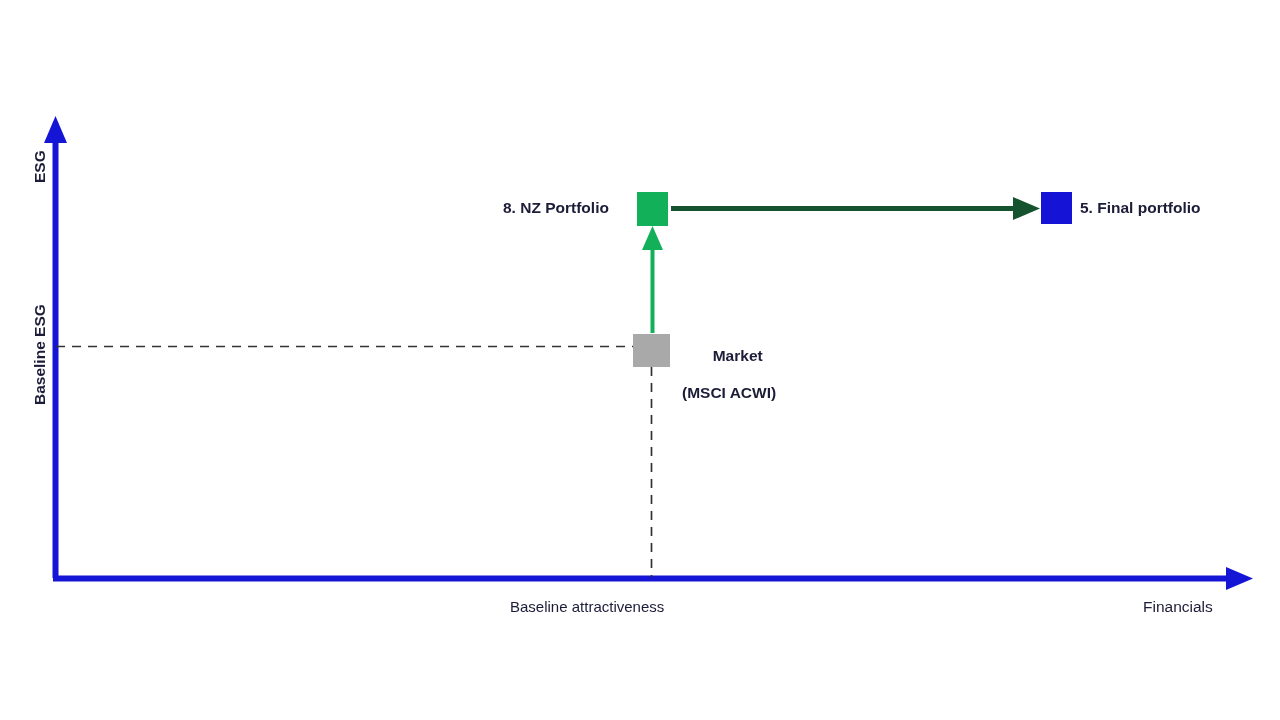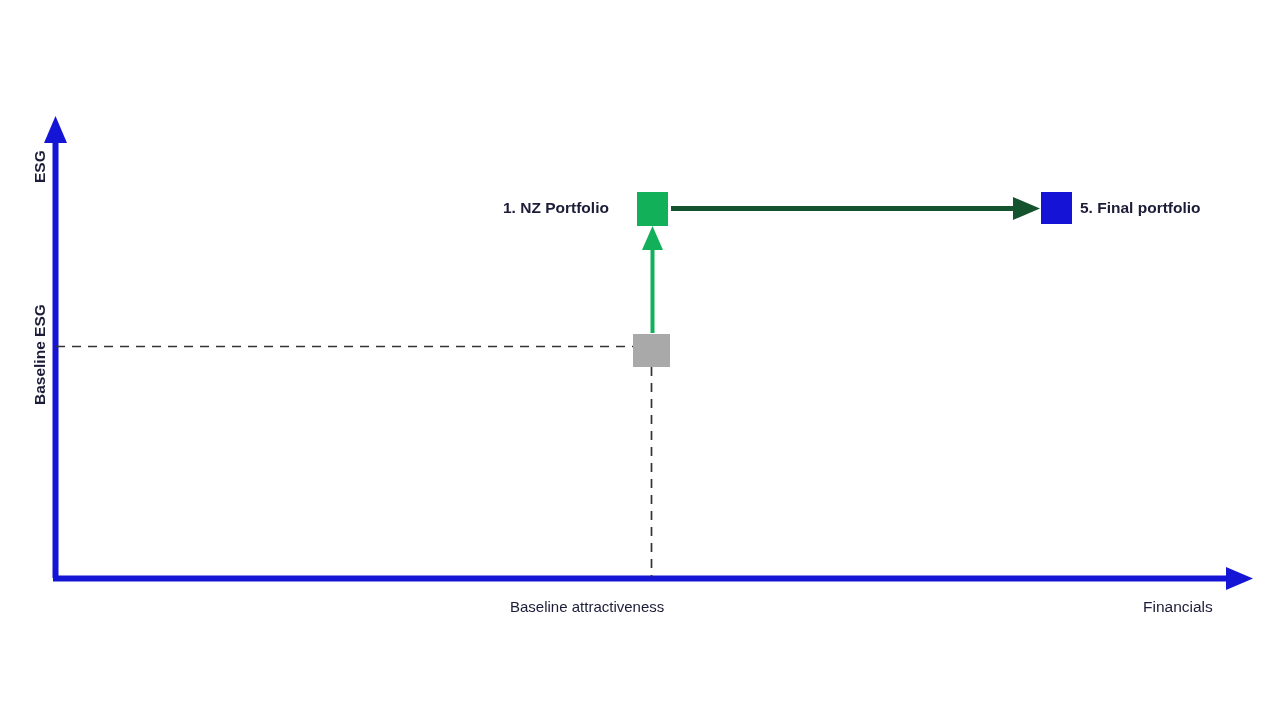--- a/index.html
+++ b/index.html
@@ -149,18 +149,22 @@
   </div>
 
   <div class="rot-wrap" style="left:31px; top:405px; transform: rotate(-90deg);">
     <span style="font-size:15.5px; font-weight:bold;">Baseline ESG</span>
   </div>
 
   <div class="lbl lbl-baseline-attr">Baseline attractiveness</div>
 
   <div class="lbl lbl-financials">Financials</div>
 
-  <div class="lbl lbl-nz">1. NZ Portfolio</div>
+  <div class="lbl lbl-nz">8. NZ Portfolio</div>
 
   <div class="lbl lbl-final">5. Final portfolio</div>
 
+  <div class="lbl lbl-market" style="text-align: center;">
+    <span>Market</span>
+    <span class="line2">(MSCI ACWI)</span>
+  </div>
 
 </div>
 
 </body></html>

